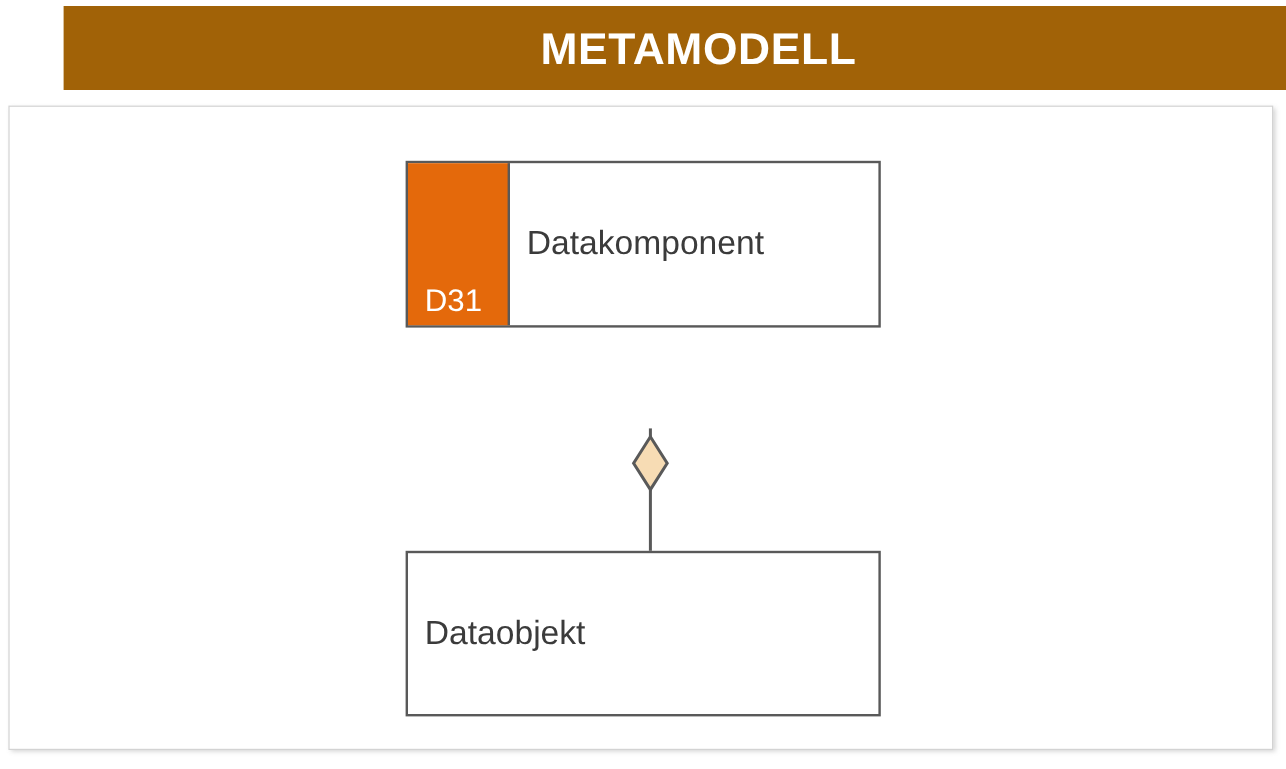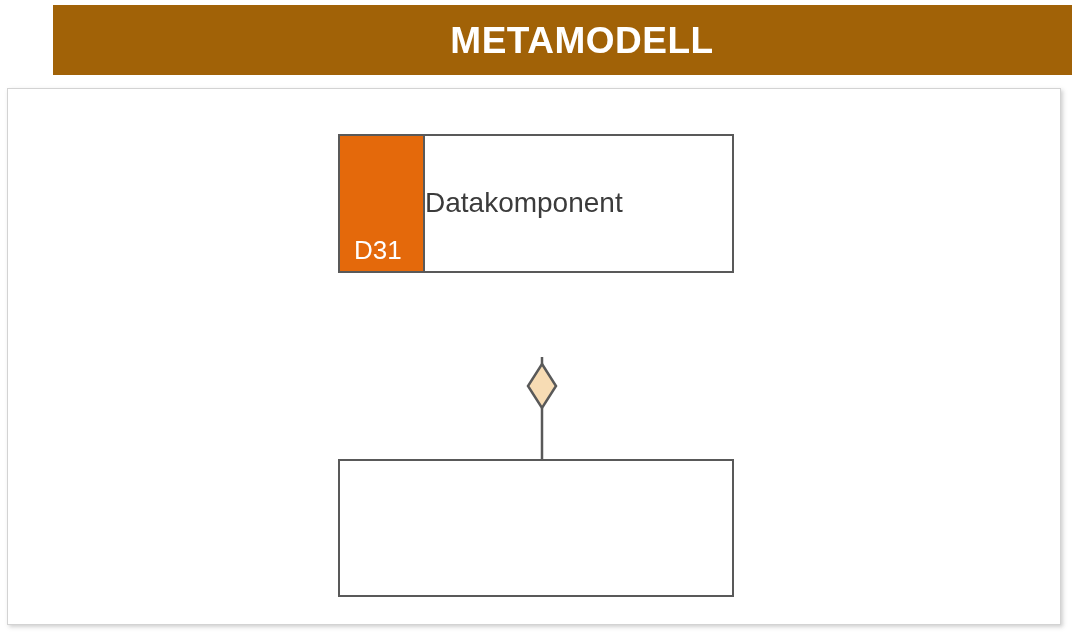--- a/index.html
+++ b/index.html
@@ -99,21 +99,21 @@
     font-family: "Liberation Sans", sans-serif;
     line-height: 1.1;
     user-select: none;
     margin-top: 46px;
   }
   .class-body {
     flex: 1 1 auto;
     display: flex;
     align-items: center;
     justify-content: flex-start;
-    padding-left: 0;
+    padding-left: 14px;
     box-sizing: border-box;
     text-align: right;
   }
   .class-name {
     color: #3b3b3b;
     font-size: 28px;
     font-family: "Liberation Sans", sans-serif;
     line-height: 1.1;
     user-select: none;
   }
@@ -163,16 +163,19 @@
       <line x1="54" y1="139" x2="54" y2="195" stroke="#595959" stroke-width="2.5"></line>
 
       <polygon points="54,95 68,117 54,139 40,117" fill="#F7DCB4" stroke="#595959" stroke-width="2.5"></polygon>
 
       <line x1="54" y1="88" x2="54" y2="96" stroke="#595959" stroke-width="2.5"></line>
     </svg>
 
     <div class="connector-label">ingår i</div>
 
     <div class="class-box class-box-bottom">
+      <div class="class-body">
+        <span class="class-name">Dataobjekt</span>
+      </div>
     </div>
 
   </div>
 </div>
 
 </body></html>

